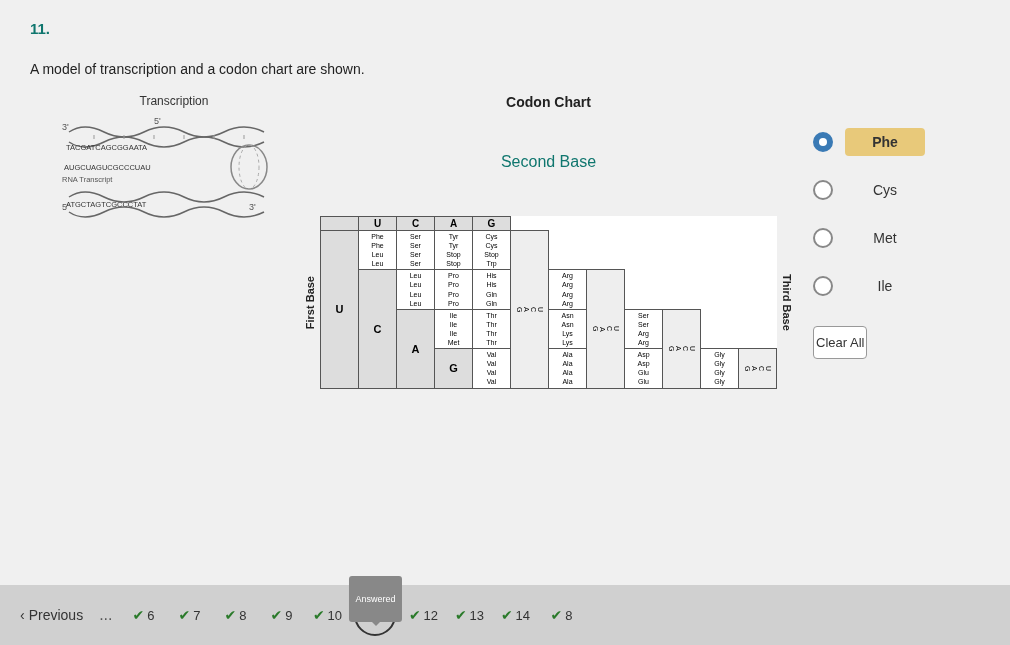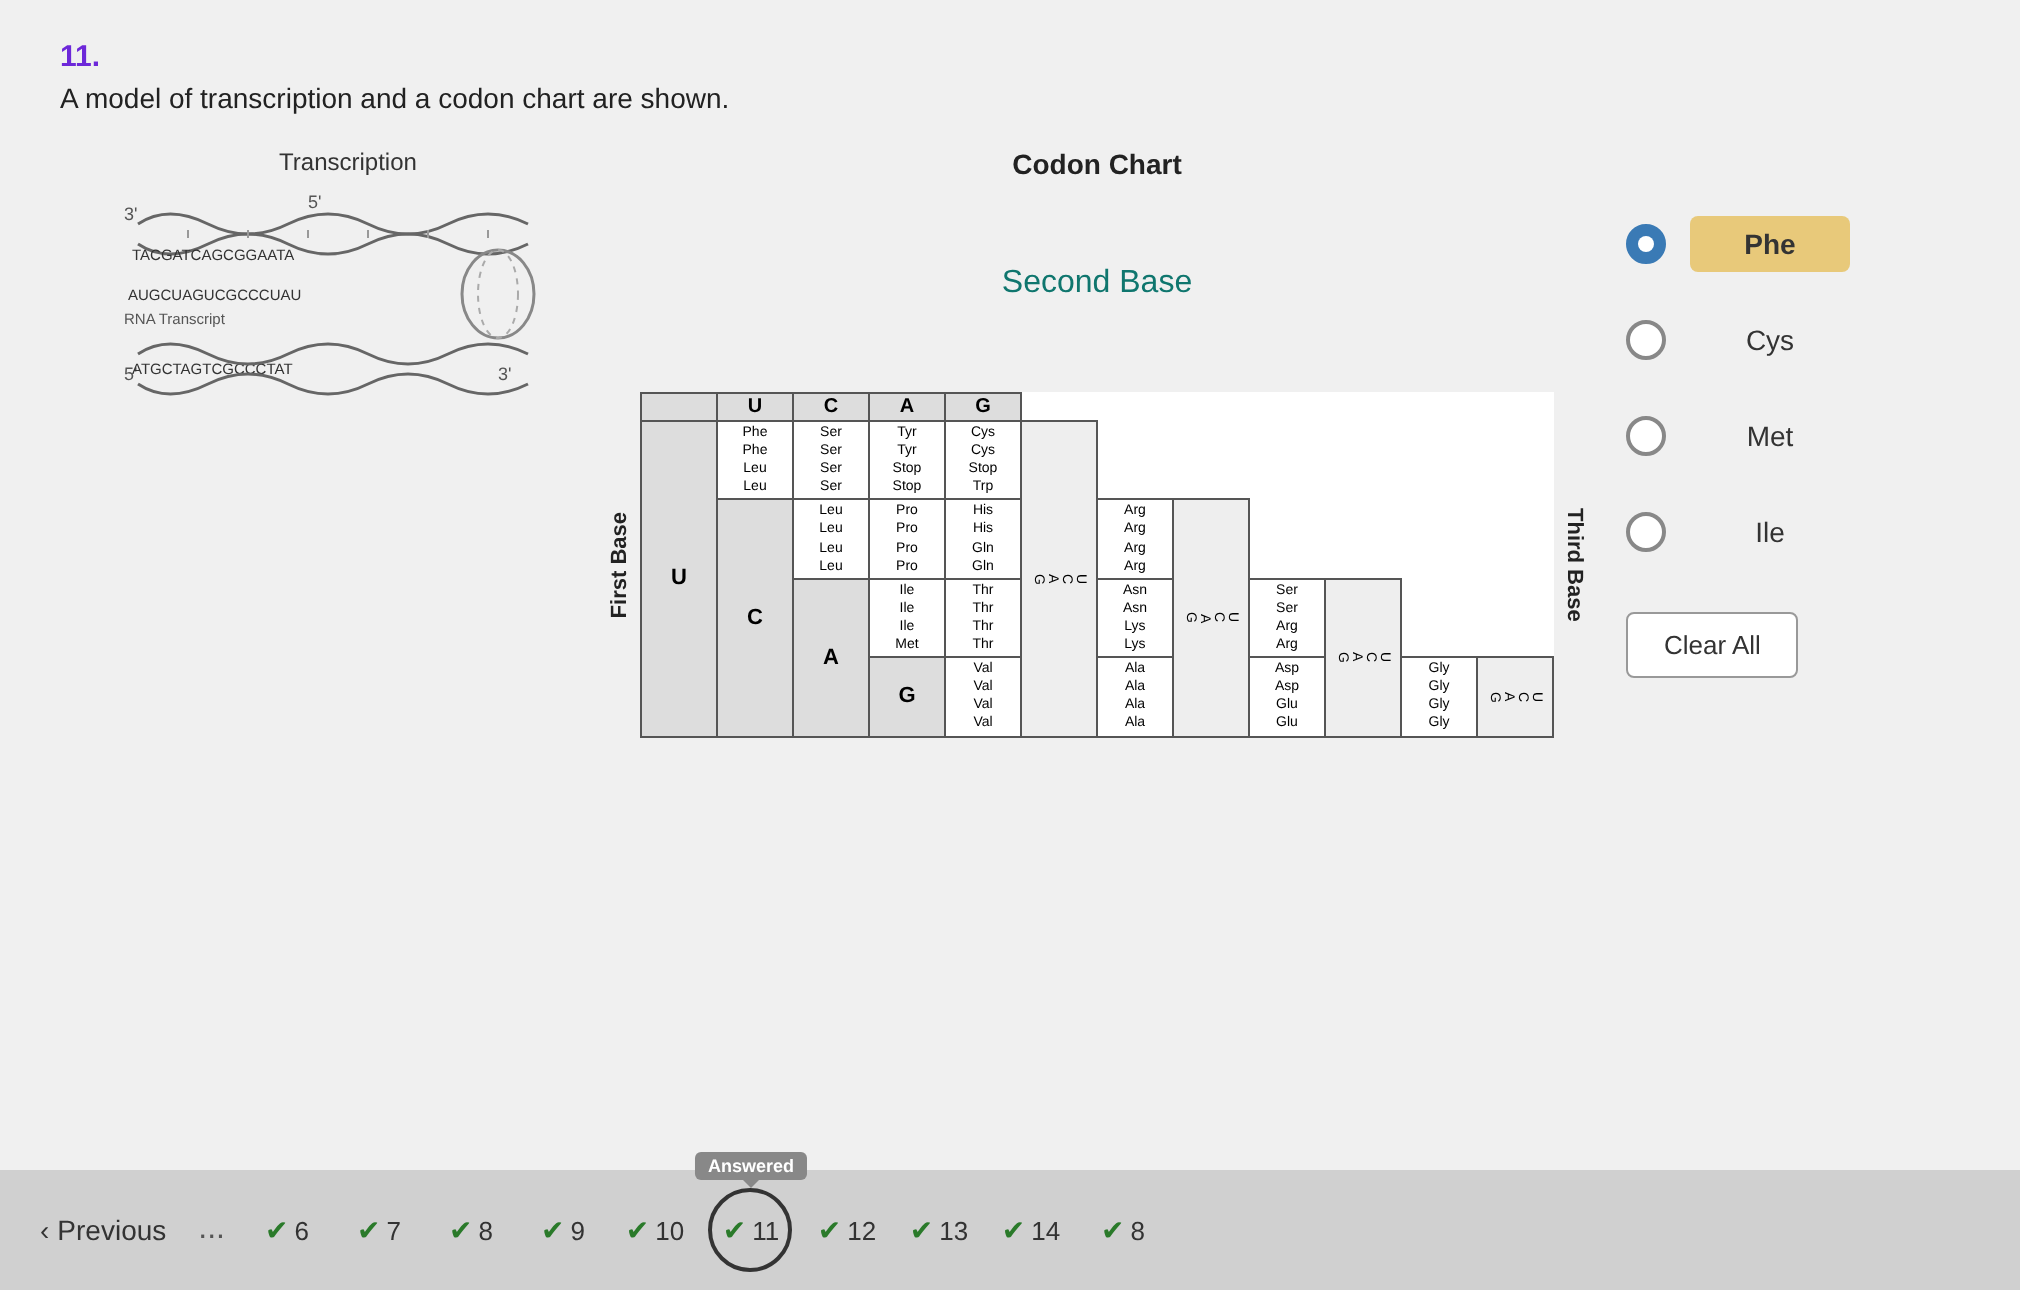--- a/index.html
+++ b/index.html
@@ -16,22 +16,22 @@
       background: #f0f0f0;
       width: 1010px;
       min-height: 645px;
       padding: 20px 30px 10px 30px;
       position: relative;
     }
 
     .question-number {
       font-size: 15px;
       font-weight: bold;
-      color: #6d28d9;
-      margin-bottom: 4px;
+      color: #0f766e;
+      margin-bottom: 24px;
     }
 
     .content-area {
       display: flex;
       flex-direction: row;
       gap: 20px;
     }
 
     .left-section {
       flex: 1;
@@ -192,21 +192,21 @@
     .answer-label-box.selected-answer {
       background: #e8c97a;
       color: #333;
       font-weight: bold;
     }
 
     .clear-all-btn {
       border: 1px solid #999;
       background: white;
       border-radius: 4px;
-      padding: 8px 18px;
+      padding: 8px 2px;
       font-size: 13px;
       cursor: pointer;
       color: #333;
       align-self: flex-start;
       margin-top: 10px;
     }
 
     .bottom-nav {
       position: absolute;
       bottom: 0;
@@ -265,24 +265,23 @@
     }
 
     .answered-badge {
       position: absolute;
       top: -20px;
       left: 50%;
       transform: translateX(-50%);
       background: #888;
       color: white;
       font-size: 9px;
-      padding: 2px 6px;
+      padding: 18px 6px;
       border-radius: 3px;
       white-space: nowrap;
-      font-weight: bold;
     }
 
     .answered-badge::after {
       content: '';
       position: absolute;
       bottom: -4px;
       left: 50%;
       transform: translateX(-50%);
       border-left: 4px solid transparent;
       border-right: 4px solid transparent;

